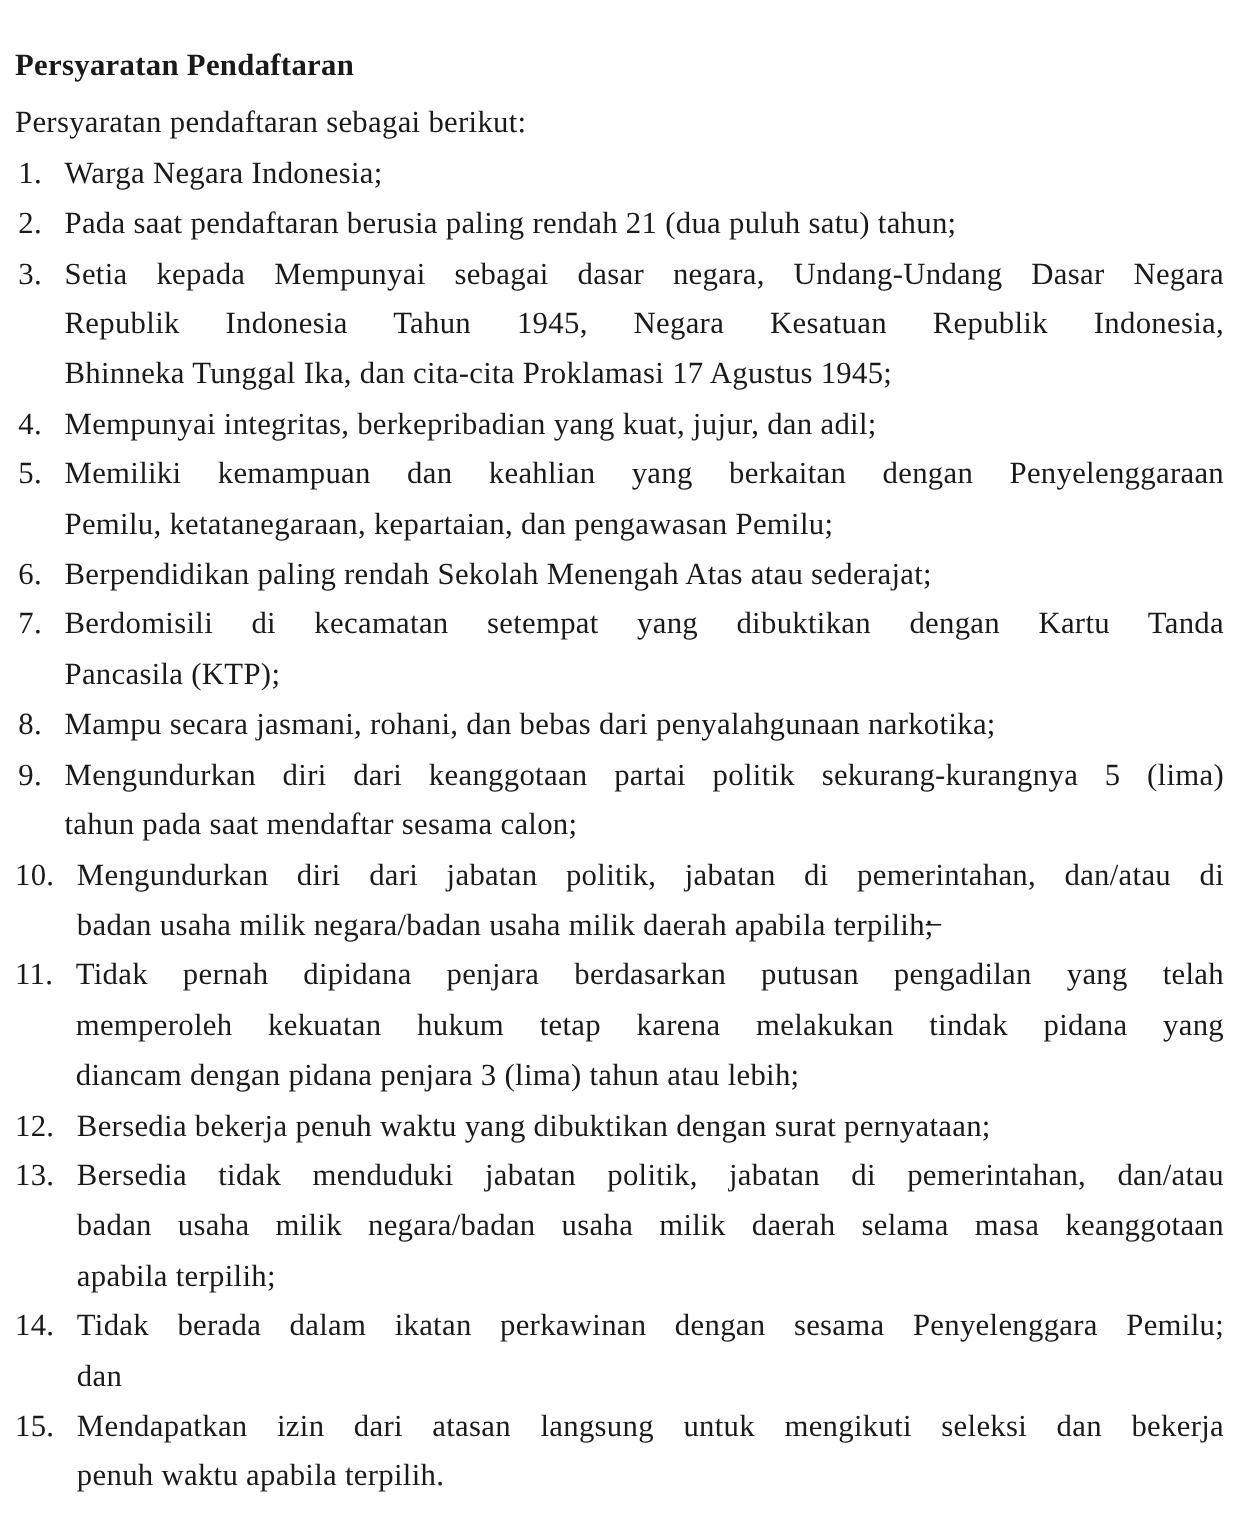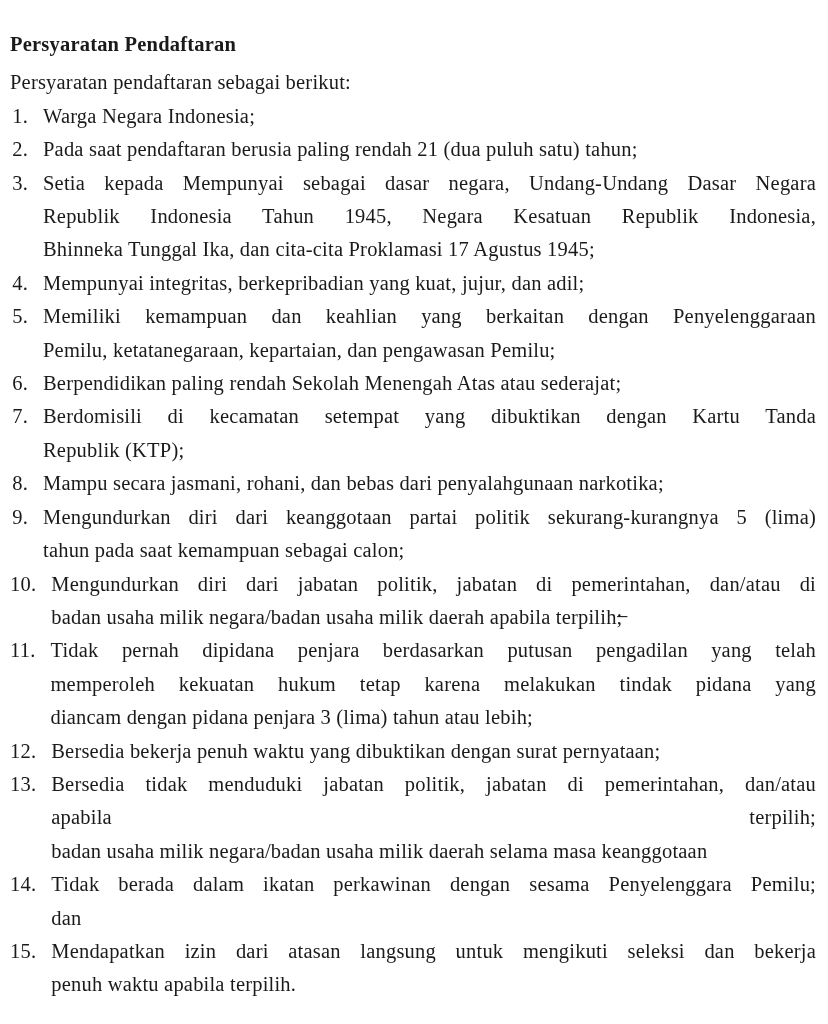--- a/index.html
+++ b/index.html
@@ -90,36 +90,36 @@
       <span class="num">6.</span>
       <span class="txt">
         <span class="line">Berpendidikan paling rendah Sekolah Menengah Atas atau sederajat;</span>
       </span>
     </li>
 
     <li class="item">
       <span class="num">7.</span>
       <span class="txt">
         <span class="line">Berdomisili di kecamatan setempat yang dibuktikan dengan Kartu Tanda</span>
-        <span class="line">Republik (KTP);</span>
+        <span class="line">Pancasila (KTP);</span>
       </span>
     </li>
 
     <li class="item">
       <span class="num">8.</span>
       <span class="txt">
         <span class="line">Mampu secara jasmani, rohani, dan bebas dari penyalahgunaan narkotika;</span>
       </span>
     </li>
 
     <li class="item">
       <span class="num">9.</span>
       <span class="txt">
         <span class="line">Mengundurkan diri dari keanggotaan partai politik sekurang-kurangnya 5 (lima)</span>
-        <span class="line">tahun pada saat kemampuan sebagai calon;</span>
+        <span class="line">tahun pada saat mendaftar sesama calon;</span>
       </span>
     </li>
 
     <li class="item">
       <span class="num">10.</span>
       <span class="txt">
         <span class="line">Mengundurkan diri dari jabatan politik, jabatan di pemerintahan, dan/atau di</span>
         <span class="line">badan usaha milik negara/badan usaha milik daerah apabila terpilih;̶</span>
       </span>
     </li>
@@ -137,22 +137,22 @@
       <span class="num">12.</span>
       <span class="txt">
         <span class="line">Bersedia bekerja penuh waktu yang dibuktikan dengan surat pernyataan;</span>
       </span>
     </li>
 
     <li class="item">
       <span class="num">13.</span>
       <span class="txt">
         <span class="line">Bersedia tidak menduduki jabatan politik, jabatan di pemerintahan, dan/atau</span>
+        <span class="line">badan usaha milik negara/badan usaha milik daerah selama masa keanggotaan</span>
         <span class="line">apabila terpilih;</span>
-        <span class="line">badan usaha milik negara/badan usaha milik daerah selama masa keanggotaan</span>
       </span>
     </li>
 
     <li class="item">
       <span class="num">14.</span>
       <span class="txt">
         <span class="line">Tidak berada dalam ikatan perkawinan dengan sesama Penyelenggara Pemilu;</span>
         <span class="line">dan</span>
       </span>
     </li>

